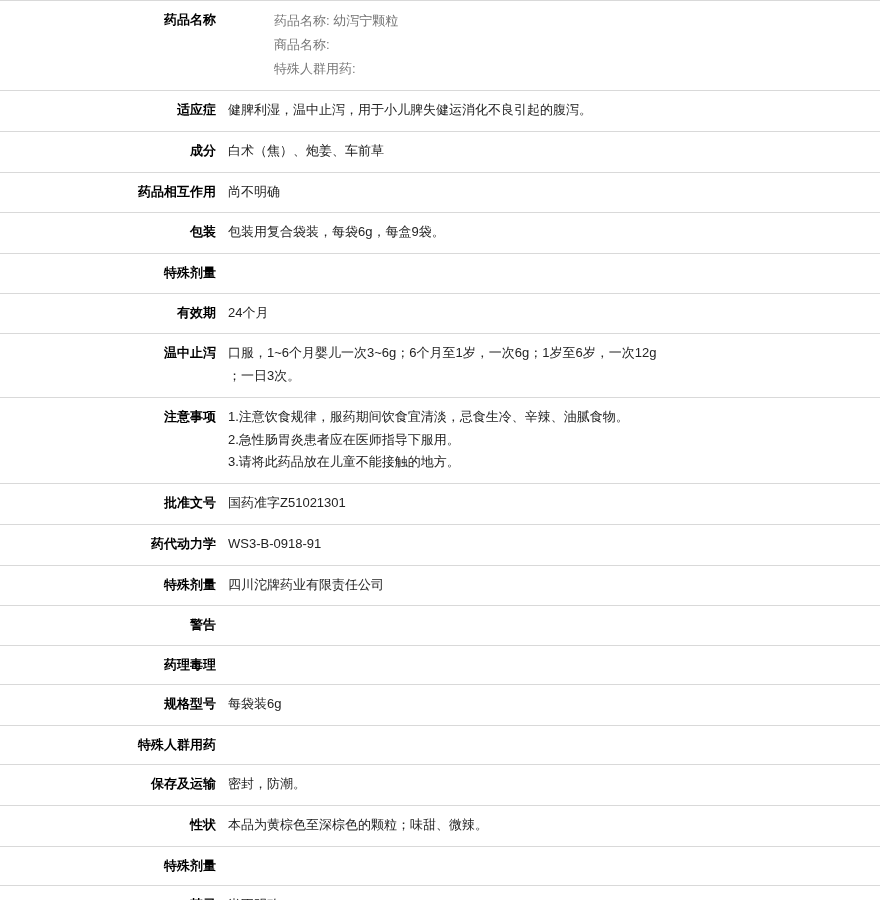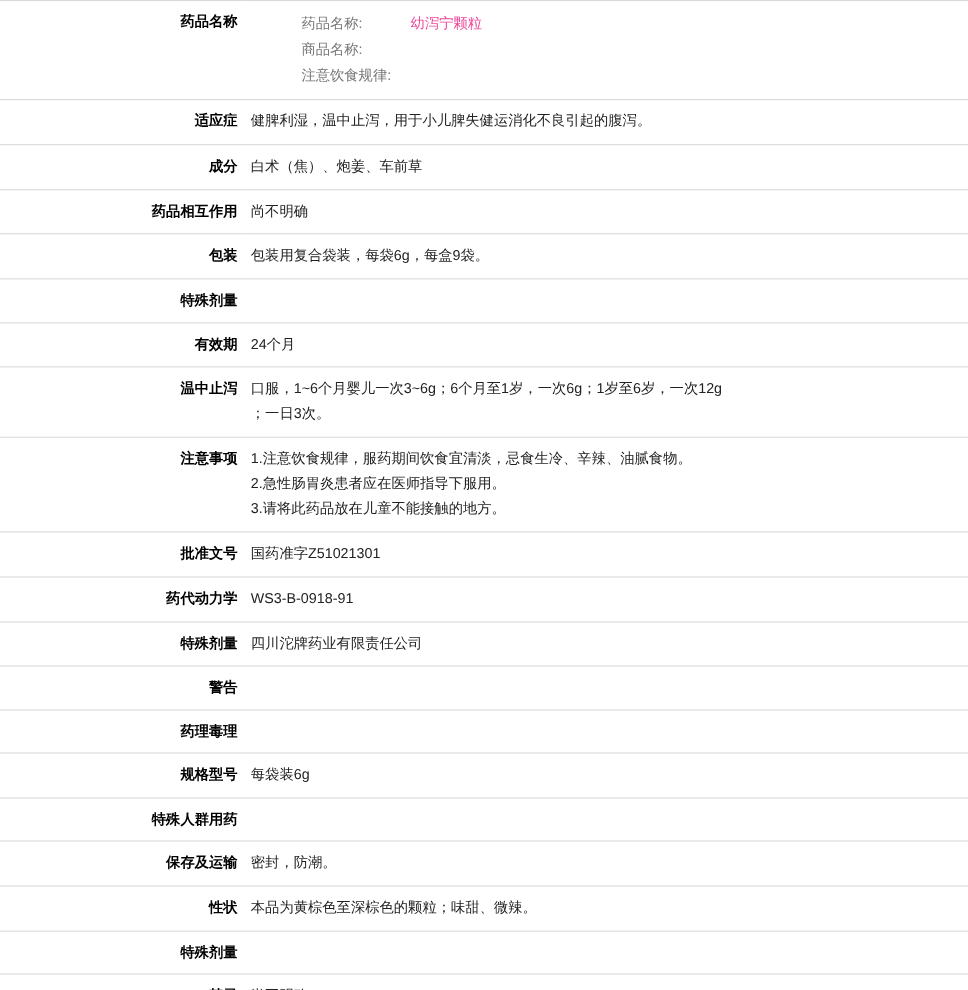--- a/index.html
+++ b/index.html
@@ -51,22 +51,21 @@
   .sub-line {
     display: block;
     color: #777777;
     line-height: 1.85;
   }
   .sub-line .sub-key {
     color: #777777;
     margin-left: 46px;
   }
   .sub-line .sub-val {
-    color: #ec4899;
-    margin-left: 40px;
+    color: #737373;
   }
   .multi-line {
     display: block;
     line-height: 1.75;
   }
   .value-cell .empty {
     display: inline-block;
     min-height: 13px;
   }
   .name-cell {
@@ -78,21 +77,21 @@
 <body>
 
 <div class="doc">
   <table class="drug-table">
     <tbody>
         <tr>
           <td class="label-cell">药品名称</td>
           <td class="value-cell name-cell">
             <span class="sub-line"><span class="sub-key">药品名称:</span> <span class="sub-val">幼泻宁颗粒</span></span>
             <span class="sub-line"><span class="sub-key">商品名称:</span> <span class="sub-val"></span></span>
-            <span class="sub-line"><span class="sub-key">注意饮食规律:</span> <span class="sub-val"></span></span>
+            <span class="sub-line"><span class="sub-key">特殊人群用药:</span> <span class="sub-val"></span></span>
           </td>
         </tr>
         <tr>
           <td class="label-cell">适应症</td>
           <td class="value-cell">
             <span class="multi-line">健脾利湿，温中止泻，用于小儿脾失健运消化不良引起的腹泻。</span>
           </td>
         </tr>
         <tr>
           <td class="label-cell">成分</td>

